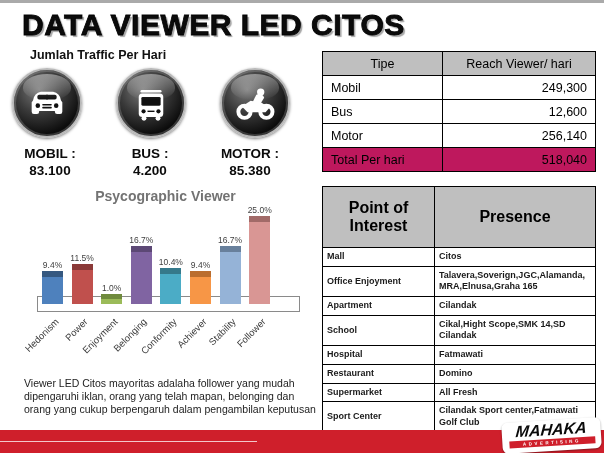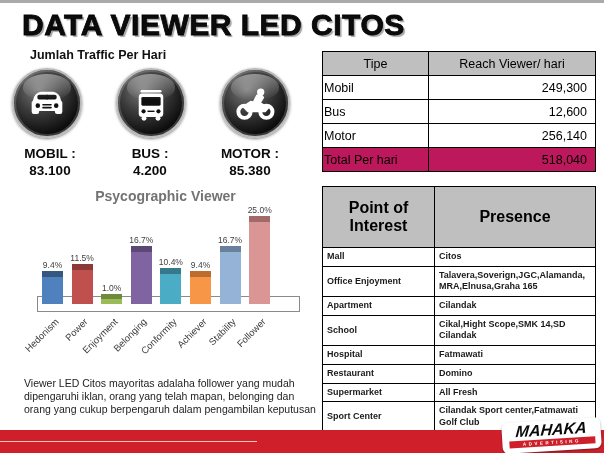--- a/index.html
+++ b/index.html
@@ -34,21 +34,21 @@
   .bar .cap{position:absolute;top:0;left:0;right:0;}
   .bar-value{position:absolute;width:44px;text-align:center;font-size:8.5px;color:#3f3f3f;}
   .cats{position:absolute;left:12px;top:128px;width:272px;height:52px;}
   .cat-label{position:absolute;top:0;font-size:9.5px;color:#3d3d3d;white-space:nowrap;
     transform:translateX(-100%) rotate(-45deg);transform-origin:100% 0;}
 
   .summary{position:absolute;left:24px;top:377px;width:292px;font-size:10.5px;color:#222;line-height:1.22;}
 
   table{border-collapse:collapse;position:absolute;background:#fff;}
   .reach-table{left:322px;top:51px;width:274px;font-size:12.5px;}
-  .reach-table th,.reach-table td{border:1.6px solid #000;padding:2px 1px;height:19px;margin-top:46px;}
+  .reach-table th,.reach-table td{border:1.6px solid #000;padding:2px 8px;height:19px;margin-top:46px;}
   .reach-table th{background:#bfbfbf;font-weight:normal;text-align:center;}
   .reach-table td.num{text-align:right;padding-right:8px;}
   .reach-table tr.total td{background:#be185d;}
   .poi-table{left:322px;top:186px;width:274px;font-size:9px;}
   .poi-table th{border:1.6px solid #000;background:#bfbfbf;font-weight:bold;font-size:16px;
     text-align:center;padding:12px 2px;}
   .poi-table td{border:1.3px solid #000;font-weight:bold;color:#1a1a1a;padding:3px 4px;line-height:1.3;}
   .col-narrow{width:103px;}
 
   .footer-bar{position:absolute;left:0;bottom:0;width:604px;height:23px;background:#cf1f2b;}

